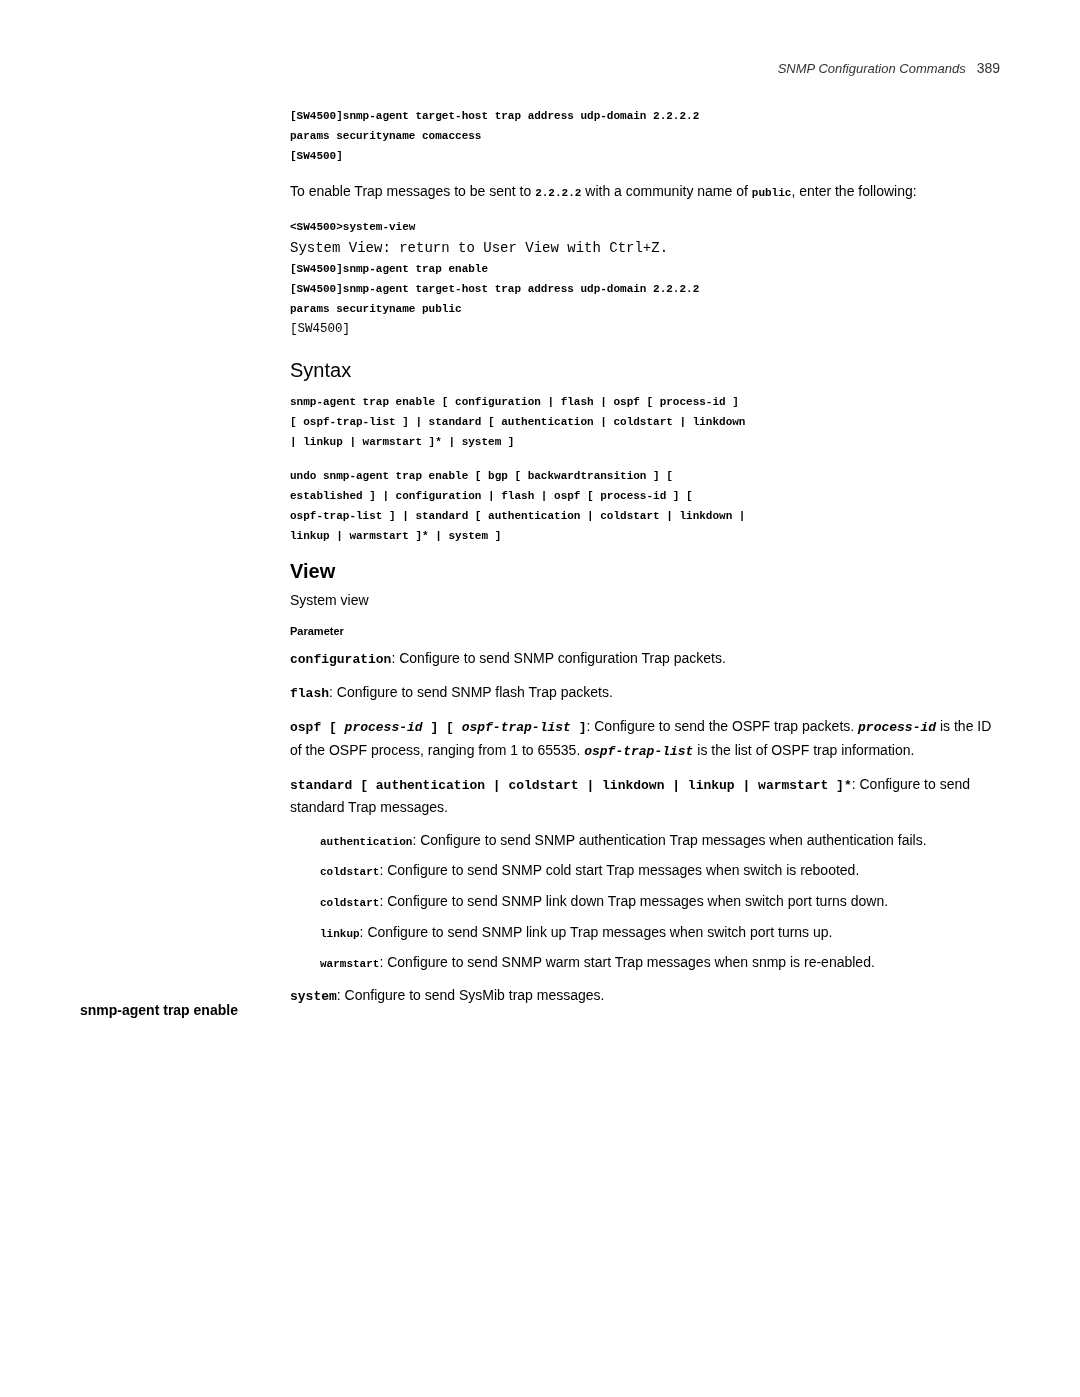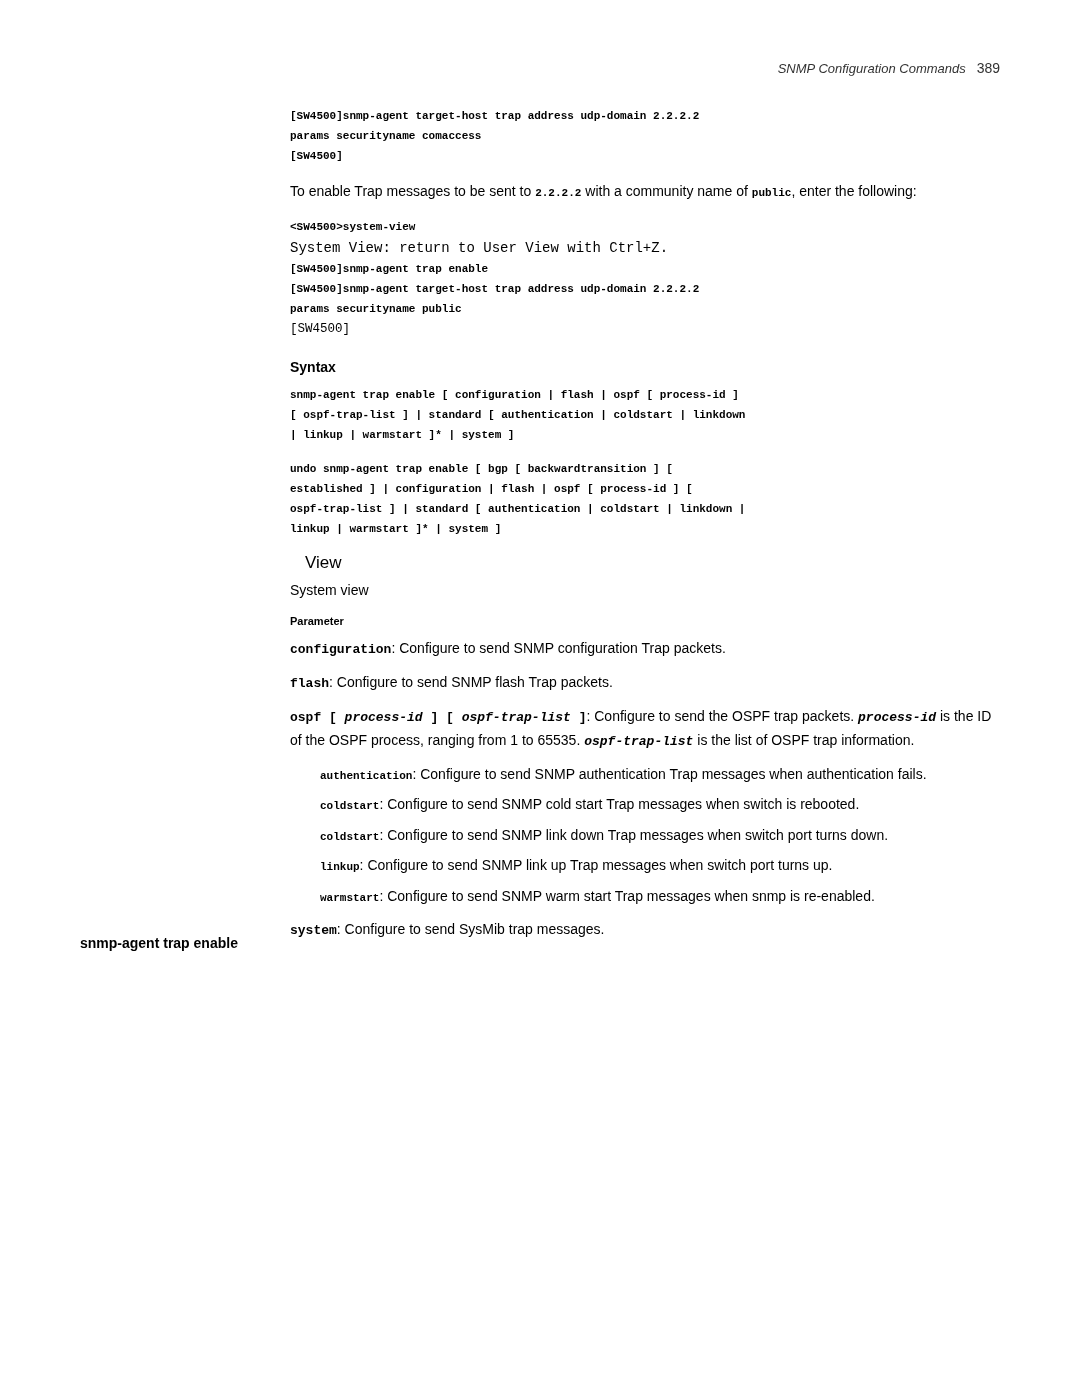--- a/index.html
+++ b/index.html
@@ -48,30 +48,29 @@
       font-size: 14px;
       min-width: 210px;
       padding-right: 20px;
       padding-top: 2px;
       white-space: nowrap;
     }
     .section-content {
       flex: 1;
     }
     .syntax-title {
-      font-weight: bold;
-      font-size: 14px;
+      font-weight: normal;
+      font-size: 20px;
       margin-bottom: 10px;
     }
     .view-title {
-      font-weight: normal;
-      font-size: 17px;
+      font-weight: bold;
+      font-size: 20px;
       margin-bottom: 6px;
       margin-top: 10px;
-      margin-left: 15px;
     }
     .param-title {
       font-weight: bold;
       font-size: 11px;
       margin-bottom: 10px;
       margin-top: 10px;
     }
     .param-entry {
       margin-bottom: 10px;
       line-height: 1.6;
@@ -156,20 +155,23 @@
       </div>
 
       <div class="param-entry">
         <code>flash</code><span>:</span><span> Configure to send SNMP flash Trap packets.</span>
       </div>
 
       <div class="param-entry">
         <code>ospf [ <em style="font-family:'Courier New',Courier,monospace;font-size:13px;font-weight:bold;">process-id</em> ] [ <em style="font-family:'Courier New',Courier,monospace;font-size:13px;font-weight:bold;">ospf-trap-list</em> ]</code><span>: Configure to send the OSPF trap packets. </span><em style="font-family:'Courier New',Courier,monospace;font-size:13px;font-weight:bold;">process-id</em><span> is the ID of the OSPF process, ranging from 1 to 65535. </span><em style="font-family:'Courier New',Courier,monospace;font-size:13px;font-weight:bold;">ospf-trap-list</em><span> is the list of OSPF trap information.</span>
       </div>
 
+      <div class="param-entry">
+        <code>standard [ authentication | coldstart | linkdown | linkup | warmstart ]*</code><span>: Configure to send standard Trap messages.</span>
+      </div>
 
       <div class="sub-param">
         <code>authentication</code><span>:</span><span> Configure to send SNMP authentication Trap messages when authentication fails.</span>
       </div>
       <div class="sub-param">
         <code>coldstart</code><span>:</span><span> Configure to send SNMP cold start Trap messages when switch is rebooted.</span>
       </div>
       <div class="sub-param">
         <code>coldstart</code><span>:</span><span> Configure to send SNMP link down Trap messages when switch port turns down.</span>
       </div>

